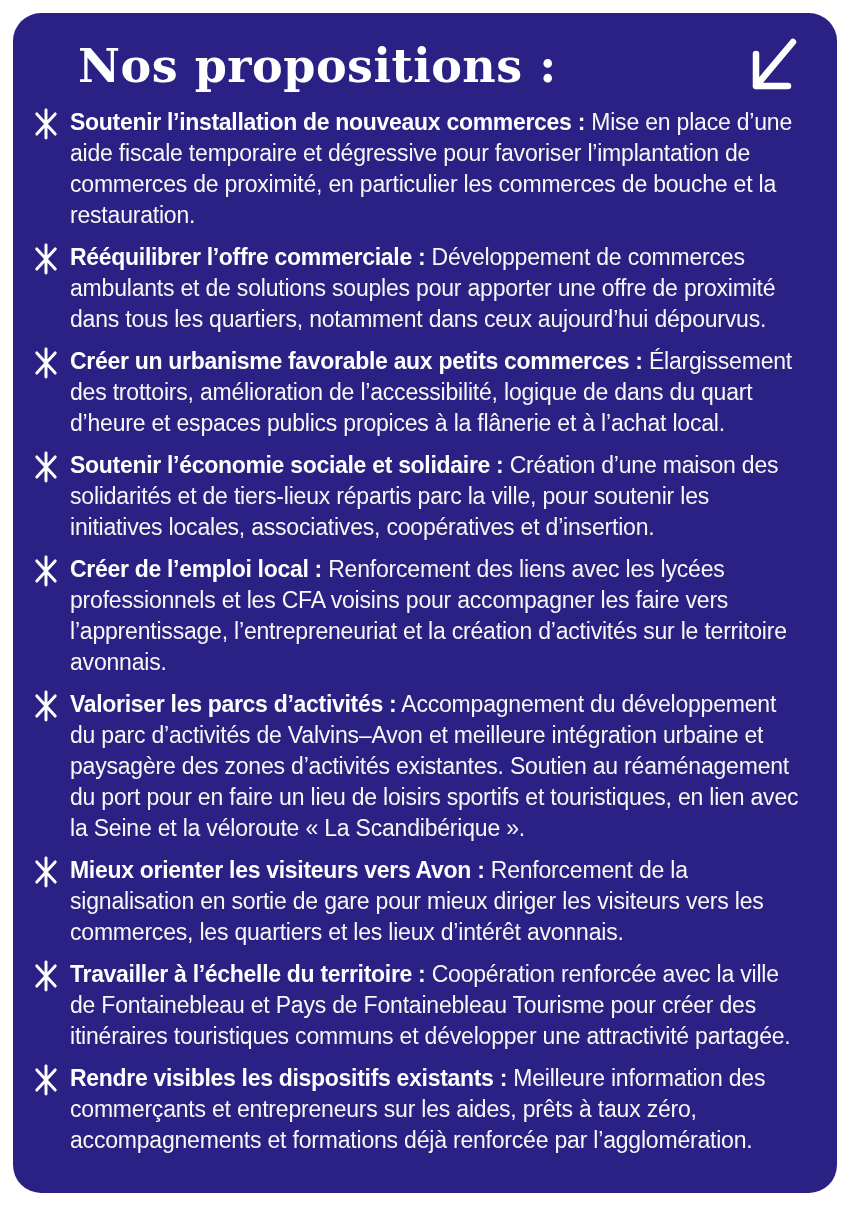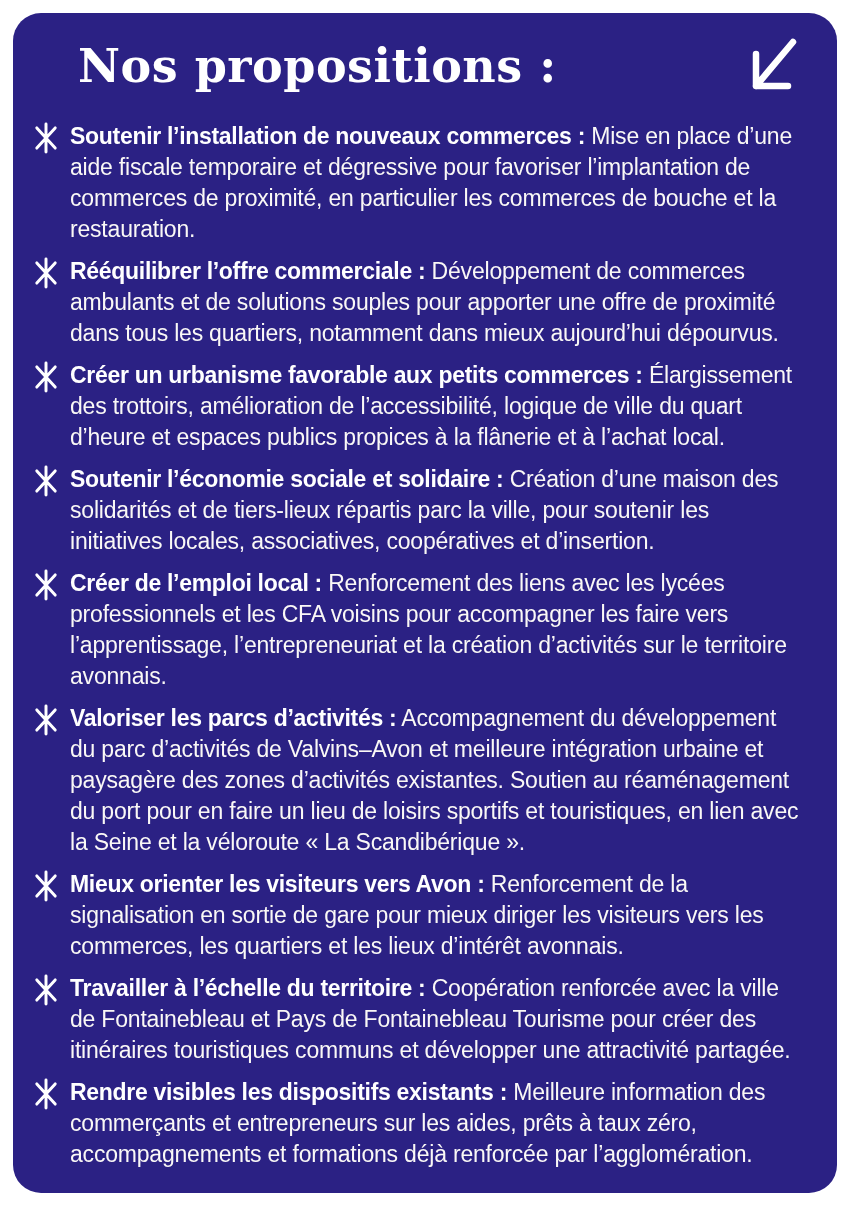--- a/index.html
+++ b/index.html
@@ -19,21 +19,21 @@
     position: absolute;
     left: 13px; top: 13px; right: 13px; bottom: 13px;
     background: #2b2184;
     border-radius: 28px;
     padding: 20px 36px 18px 18px;
     color: #fdfcfa;
     overflow: hidden;
   }
   .card-header {
     position: relative;
-    margin-bottom: 26px;
+    margin-bottom: 12px;
   }
   .card-title {
     font-family: "DejaVu Serif", serif;
     font-weight: bold;
     font-size: 46px;
     line-height: 58px;
     letter-spacing: 0.5px;
     color: #ffffff;
     margin-left: 47px;
     padding-top: 4px;
@@ -101,30 +101,30 @@
         </span>
         <p class="prop-text"><strong class="prop-title">Soutenir l’installation de nouveaux commerces&nbsp;:</strong> <span>Mise en place d’une aide fiscale temporaire et dégressive pour favoriser l’implantation de commerces de proximité, en particulier les commerces de bouche et la restauration.</span></p>
       </li>
 
       <li class="prop-item">
         <span class="bullet">
           <svg width="28" height="34" viewBox="0 0 32 38" fill="none">
               <path d="M16 3 L16 35 M5.5 7.5 L26.5 30.5 M26.5 7.5 L5.5 30.5" stroke="#ffffff" stroke-width="3.4" stroke-linecap="round"></path>
             </svg>
         </span>
-        <p class="prop-text"><strong class="prop-title">Rééquilibrer l’offre commerciale&nbsp;:</strong> <span>Développement de commerces ambulants et de solutions souples pour apporter une offre de proximité dans tous les quartiers, notamment dans mieux aujourd’hui dépourvus.</span></p>
+        <p class="prop-text"><strong class="prop-title">Rééquilibrer l’offre commerciale&nbsp;:</strong> <span>Développement de commerces ambulants et de solutions souples pour apporter une offre de proximité dans tous les quartiers, notamment dans ceux aujourd’hui dépourvus.</span></p>
       </li>
 
       <li class="prop-item">
         <span class="bullet">
           <svg width="28" height="34" viewBox="0 0 32 38" fill="none">
               <path d="M16 3 L16 35 M5.5 7.5 L26.5 30.5 M26.5 7.5 L5.5 30.5" stroke="#ffffff" stroke-width="3.4" stroke-linecap="round"></path>
             </svg>
         </span>
-        <p class="prop-text"><strong class="prop-title">Créer un urbanisme favorable aux petits commerces&nbsp;:</strong> <span>Élargissement des trottoirs, amélioration de l’accessibilité, logique de ville du quart d’heure et espaces publics propices à la flânerie et à l’achat local.</span></p>
+        <p class="prop-text"><strong class="prop-title">Créer un urbanisme favorable aux petits commerces&nbsp;:</strong> <span>Élargissement des trottoirs, amélioration de l’accessibilité, logique de dans du quart d’heure et espaces publics propices à la flânerie et à l’achat local.</span></p>
       </li>
 
       <li class="prop-item">
         <span class="bullet">
           <svg width="28" height="34" viewBox="0 0 32 38" fill="none">
               <path d="M16 3 L16 35 M5.5 7.5 L26.5 30.5 M26.5 7.5 L5.5 30.5" stroke="#ffffff" stroke-width="3.4" stroke-linecap="round"></path>
             </svg>
         </span>
         <p class="prop-text"><strong class="prop-title">Soutenir l’économie sociale et solidaire&nbsp;:</strong> <span>Création d’une maison des solidarités et de tiers-lieux répartis parc la ville, pour soutenir les initiatives locales, associatives, coopératives et d’insertion.</span></p>
       </li>

